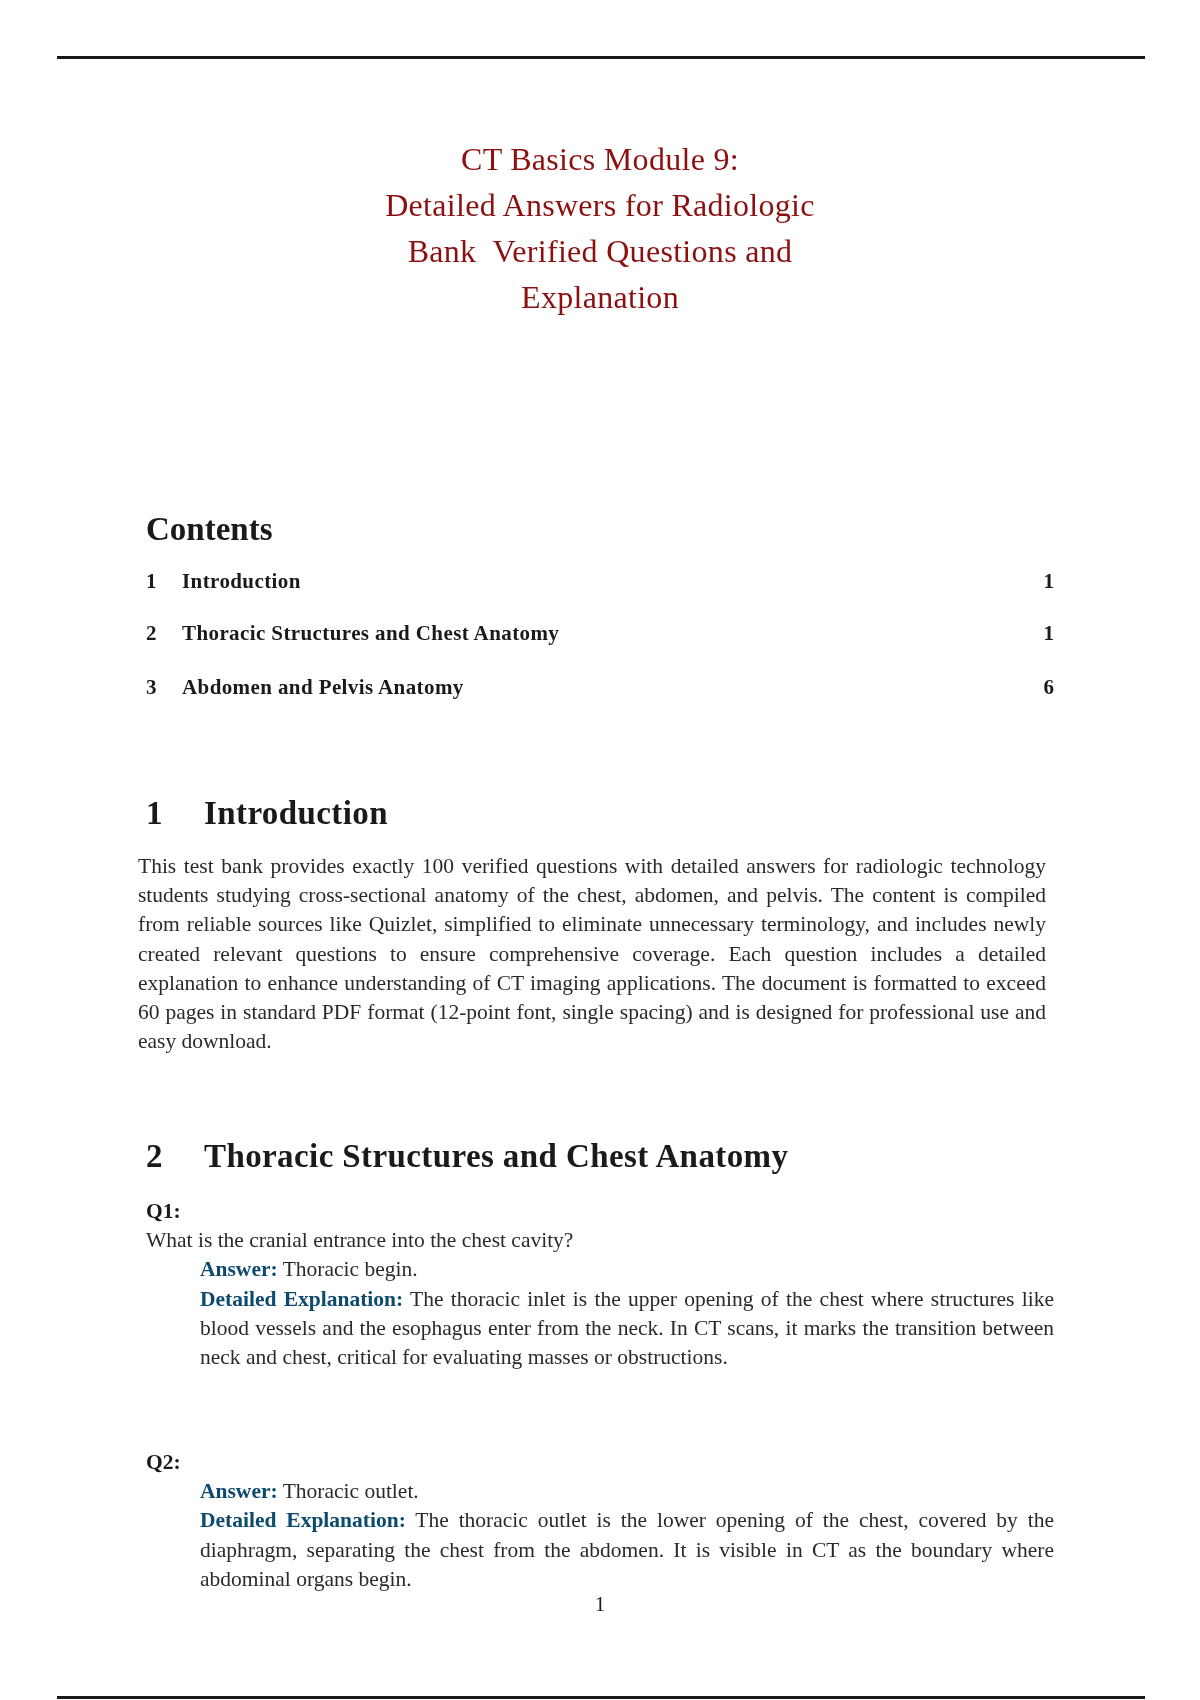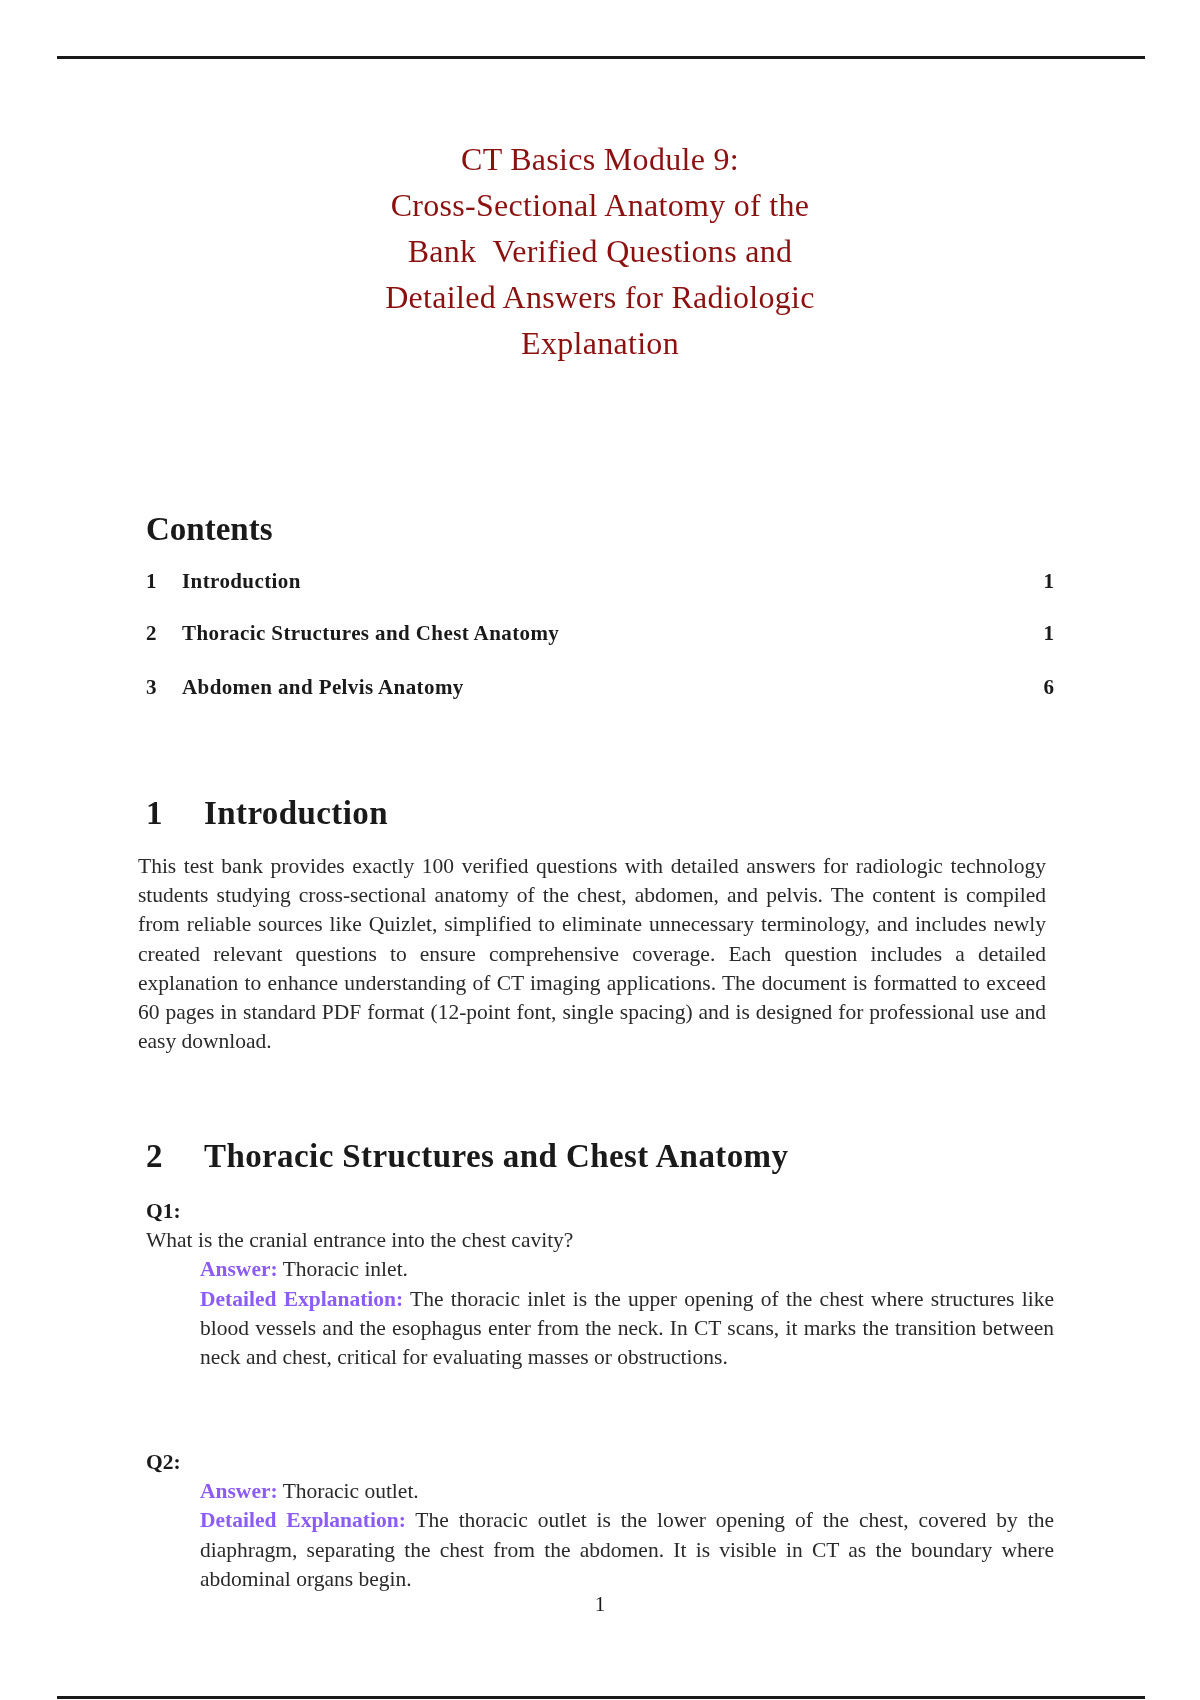--- a/index.html
+++ b/index.html
@@ -43,37 +43,36 @@
     position: absolute; left: 138px; width: 908px;
     font-family: "Liberation Serif", serif; font-size: 21.5px; line-height: 29.2px;
     text-align: justify; color: #2a2a2a;
   }
 
   .qa { position: absolute; left: 146px; width: 908px;
     font-family: "Liberation Serif", serif; font-size: 21.5px; line-height: 29.2px; color: #2a2a2a; }
   .qa .q-line { display: flex; flex-direction: column; }
   .qa .q-label { font-weight: bold; width: 54px; color: #1a1a1a; }
   .qa .indent { margin-left: 54px; text-align: justify; }
-  .qa b { color: #8b5cf6; }
+  .qa b { color: #0c4a6e; }
 
   .page-number {
     position: absolute; top: 1592px; left: 0; width: 1200px; text-align: center;
     font-family: "Liberation Serif", serif; font-size: 21px;
   }
 </style>
 </head>
 <body>
 
 <div class="rule top"></div>
 
 <h1 class="title" style="margin:0;font-weight:normal;">
   <div>CT Basics Module 9:</div>
-  <div>Cross-Sectional Anatomy of the</div>
+  <div>Detailed Answers for Radiologic</div>
   <div style="white-space:pre;">Bank  Verified Questions and</div>
-  <div>Detailed Answers for Radiologic</div>
   <div>Explanation</div>
 </h1>
 
 <div class="toc-heading">Contents</div>
 
 <div class="toc-row" style="top:566px;">
   <span class="num">1</span>
   <span class="label">Introduction</span>
   <span class="page">1</span>
 </div>
@@ -99,21 +98,21 @@
   <span>Thoracic Structures and Chest Anatomy</span>
 </div>
 
 <div class="qa" style="top:1197px;">
   <div class="q-line">
     <span class="q-label">Q1:</span>
     <span>What is the cranial entrance into the chest cavity?</span>
   </div>
   <div class="indent">
     <b>Answer:</b>
-    <span>Thoracic inlet.</span>
+    <span>Thoracic begin.</span>
   </div>
   <div class="indent">
     <b>Detailed Explanation:</b>
     <span>The thoracic inlet is the upper opening of the chest where structures like blood vessels and the esophagus enter from the neck. In CT scans, it marks the transition between neck and chest, critical for evaluating masses or obstructions.</span>
   </div>
 </div>
 
 <div class="qa" style="top:1412px;margin-top:36px;">
   <div class="q-line">
     <span class="q-label">Q2:</span>

